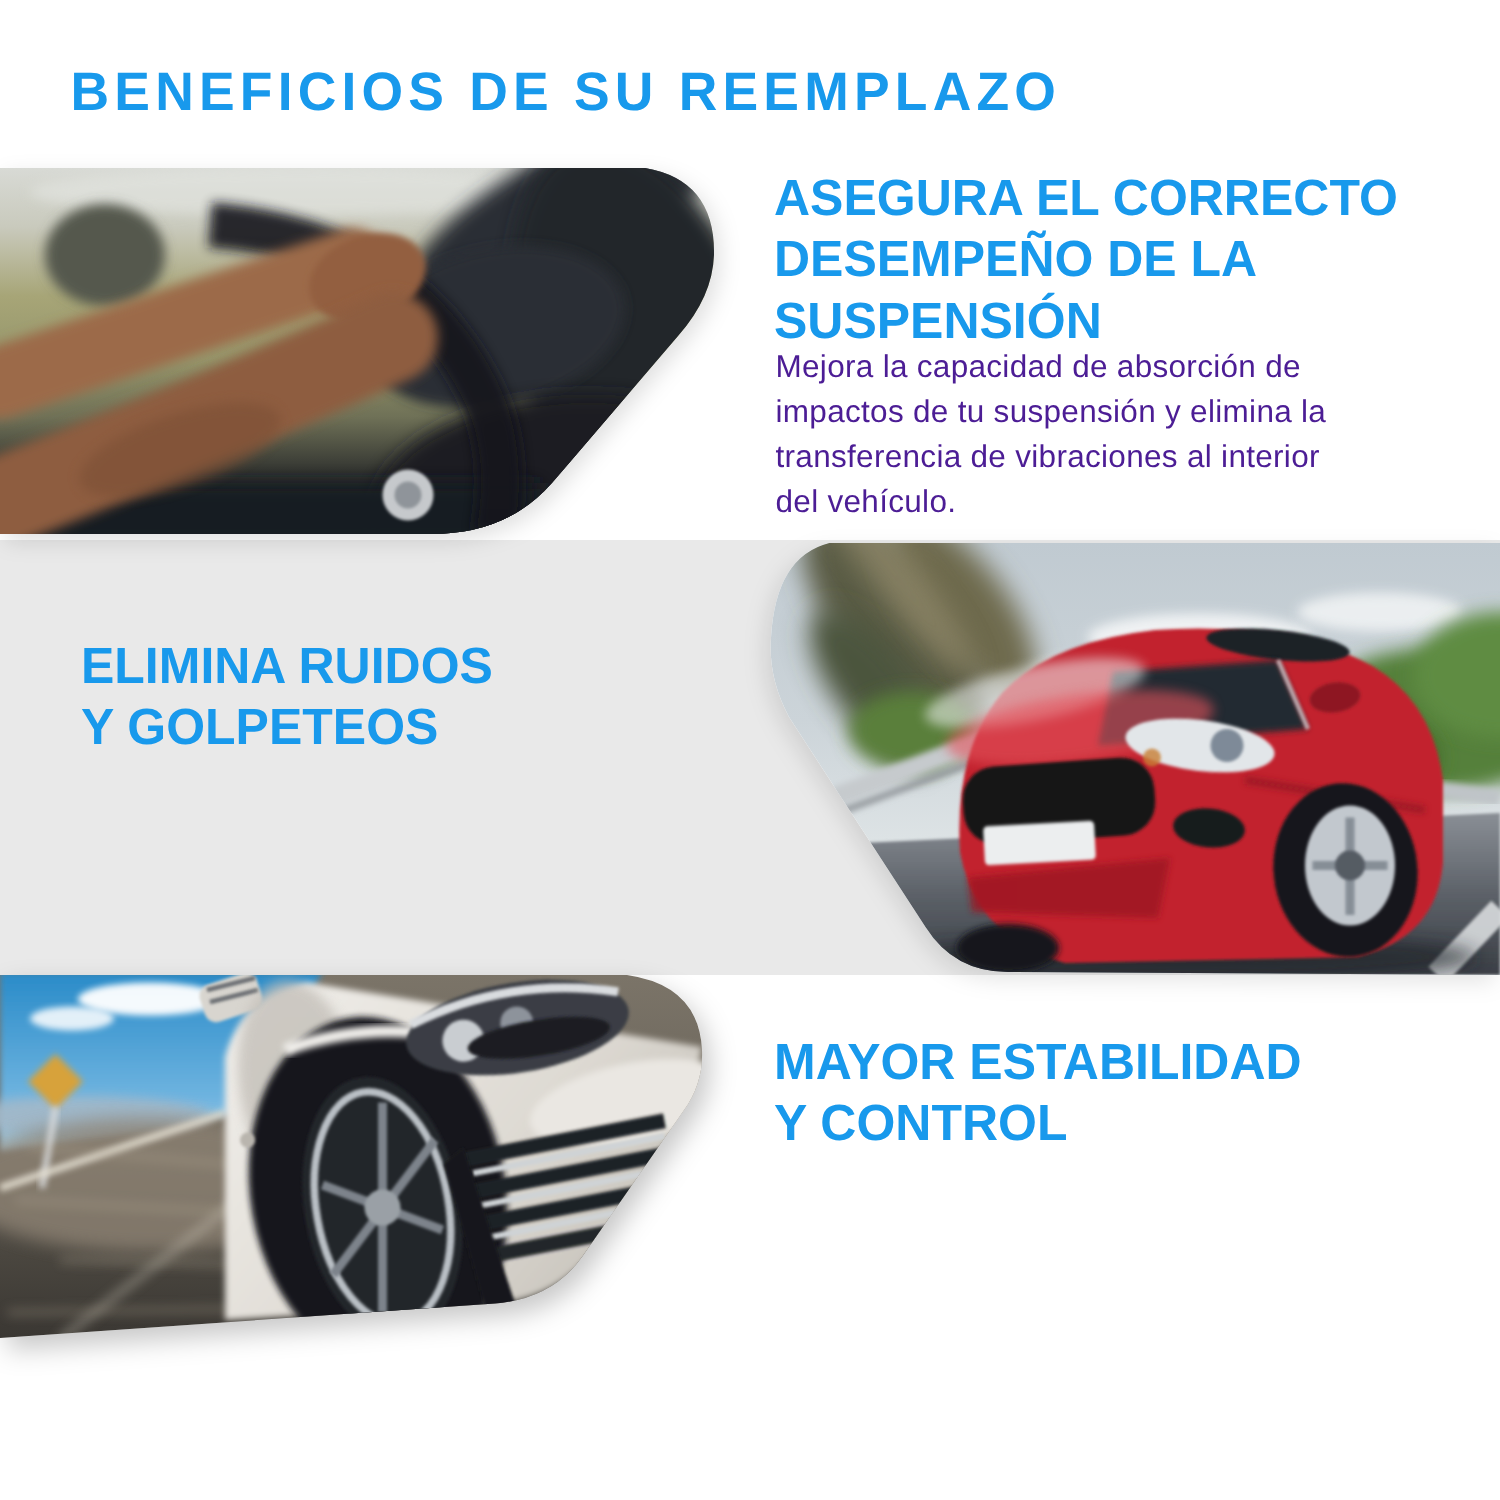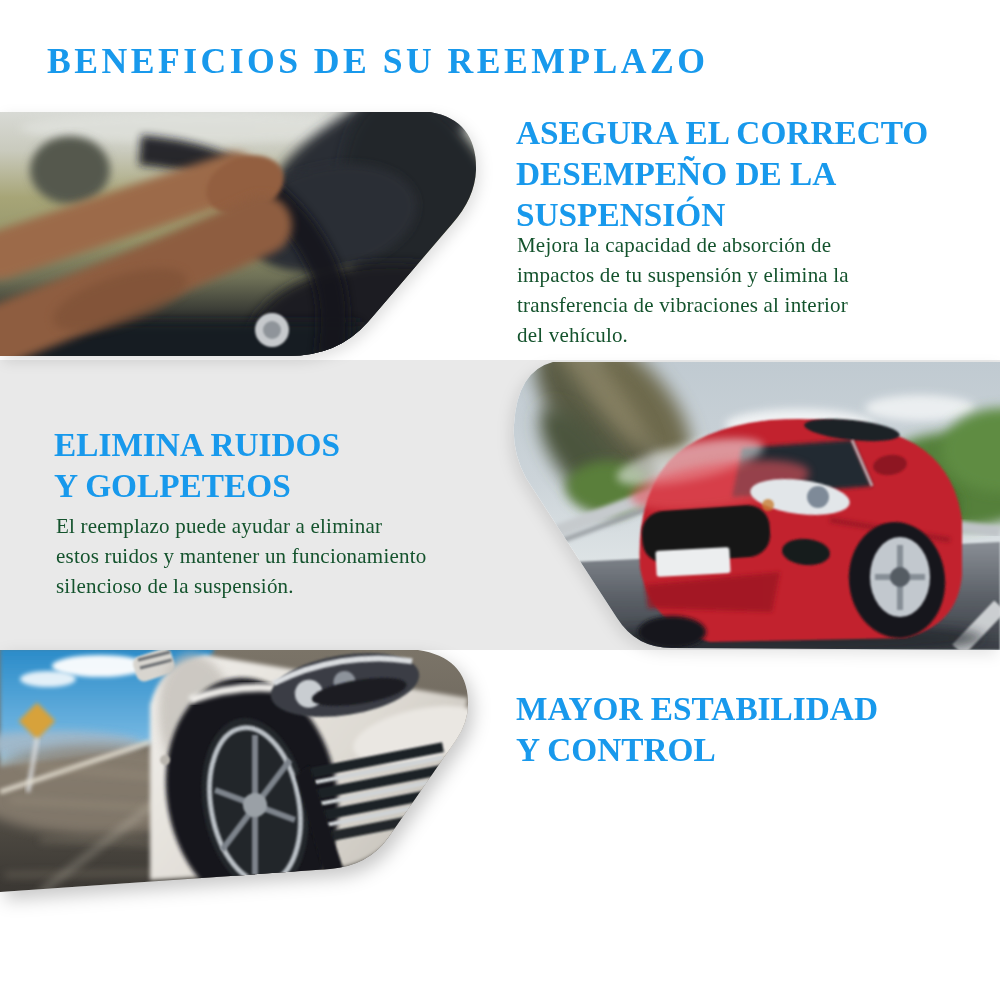--- a/index.html
+++ b/index.html
@@ -1,38 +1,38 @@
 <!DOCTYPE html>
 <html><head>
 <meta charset="utf-8">
 <style>
   html,body { margin:0; padding:0; background:#ffffff; }
   .canvas {
     position:relative; width:1000px; height:956px; overflow:hidden;
-    background:#ffffff; font-family:Liberation Serif, serif;border-radius:18px;
+    background:#ffffff; font-family:Liberation Sans, sans-serif;border-radius:18px;
   }
   .band {
     position:absolute; left:0; top:360px; width:1000px; height:290px;
     background:#e9e9e9;
   }
   svg.art { position:absolute; left:0; top:0; width:1000px; height:1000px; }
 
   .page-title {
     position:absolute; left:47px; top:40px;
     font-size:36px; font-weight:bold; letter-spacing:3.5px;
     color:#1899EC; white-space:pre-line; transform:scaleX(.99); transform-origin:left top;
   }
   .heading {
     position:absolute; font-size:34px; font-weight:bold; line-height:41px;
     letter-spacing:0px; color:#1899EC; white-space:pre-line;
     transform:scaleX(.98); transform-origin:left top;
   }
   .bodytext {
     position:absolute; font-size:21px; line-height:30px; letter-spacing:.2px;
-    color:#14532d; white-space:pre-line;
+    color:#4c1d95; white-space:pre-line;
   }
   .h-1 { left:516px; top:112px; }
   .b-1 { left:517px; top:230px; }
   .h-2 { left:54px;  top:424px; }
   .b-2 { left:56px;  top:511px; }
   .h-3 { left:516px; top:688px; }
   .b-3 { left:517px; top:767px; }
 
   .sh1 { filter: drop-shadow(4px 5px 7px rgba(0,0,0,.12)); }
   .sh2 { filter: drop-shadow(-4px 5px 7px rgba(0,0,0,.10)); }
@@ -228,20 +228,17 @@
   <div class="heading h-1">ASEGURA EL CORRECTO
 DESEMPEÑO DE LA
 SUSPENSIÓN</div>
   <div class="bodytext b-1">Mejora la capacidad de absorción de
 impactos de tu suspensión y elimina la
 transferencia de vibraciones al interior
 del vehículo.</div>
 
   <div class="heading h-2">ELIMINA RUIDOS
 Y GOLPETEOS</div>
-  <div class="bodytext b-2">El reemplazo puede ayudar a eliminar
-estos ruidos y mantener un funcionamiento
-silencioso de la suspensión.</div>
 
   <div class="heading h-3">MAYOR ESTABILIDAD
 Y CONTROL</div>
 
 </div>
 
 </body></html>

